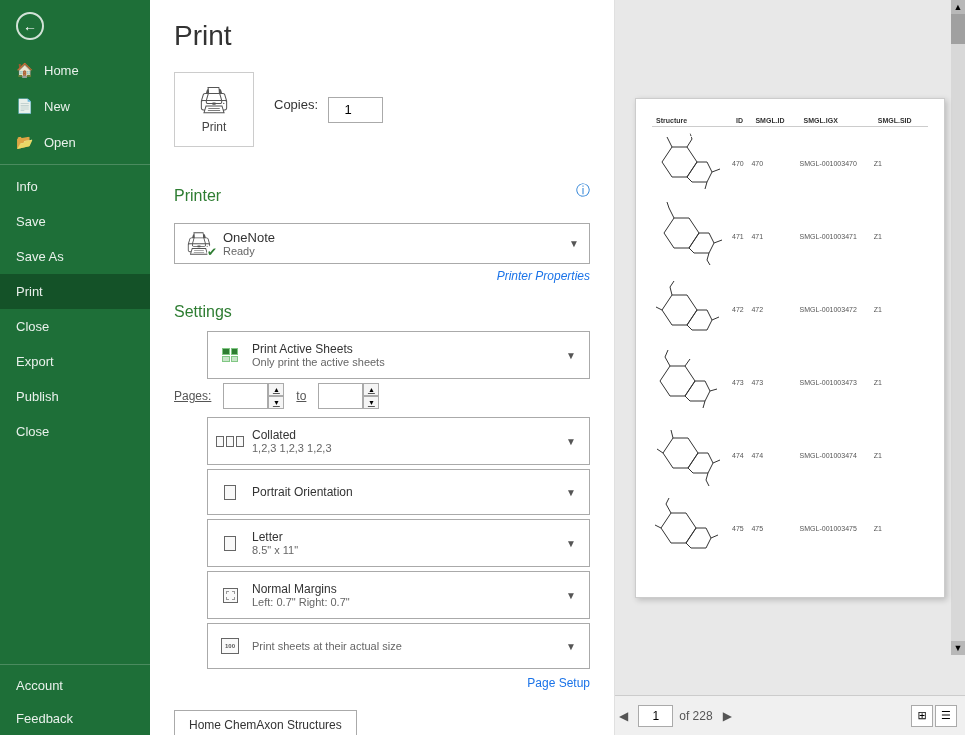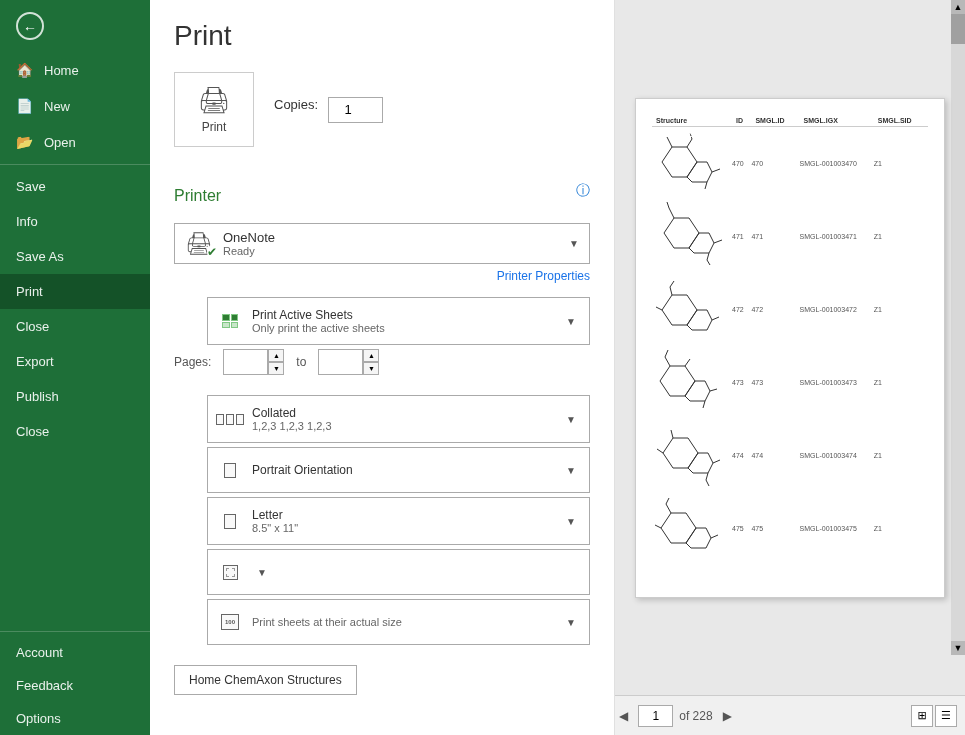--- a/index.html
+++ b/index.html
@@ -117,21 +117,21 @@
       gap: 10px;
       position: relative;
     }
     .printer-icon-wrap { position: relative; font-size: 20px; color: #555; }
     .printer-check { position: absolute; bottom: -2px; right: -4px; color: #2e7d32; font-size: 12px; background: #fff; border-radius: 50%; }
     .printer-info { flex: 1; }
     .printer-name { font-size: 13px; color: #333; font-weight: 500; }
     .printer-status { font-size: 11px; color: #666; }
     .dropdown-arrow { color: #555; font-size: 10px; margin-left: auto; }
 
-    .printer-props { text-align: right; margin-top: 4px; }
+    .printer-props { text-align: right; margin-top: 4px; font-style: italic; }
     .printer-props a { color: #1a73e8; text-decoration: none; font-size: 12px; cursor: pointer; }
 
     
     .settings-section { margin-bottom: 8px; }
 
     .dropdown-row {
       display: flex; align-items: center;
       border: 1px solid #aaa;
       background: #fff;
       padding: 4px;
@@ -140,21 +140,21 @@
       min-height: 46px;
       margin-left: 33px;
     }
     .dropdown-icon { width: 36px; display: flex; align-items: center; justify-content: center; font-size: 18px; color: #555; flex-shrink: 0; height: 100%; }
     .dropdown-text { flex: 1; padding: 6px 4px; }
     .dropdown-label { font-size: 12px; color: #333; font-weight: 500; }
     .dropdown-sublabel { font-size: 11px; color: #666; }
     .dropdown-arrow-btn { width: 28px; display: flex; align-items: center; justify-content: center; font-size: 10px; color: #555; flex-shrink: 0; height: 100%; }
 
     
-    .pages-row { display: flex; align-items: center; gap: 12px; margin-bottom: 20px; font-size: 12px; color: #555; }
+    .pages-row { display: flex; align-items: center; gap: 12px; margin-bottom: 8px; font-size: 12px; color: #555; text-decoration: underline; }
     .pages-row label { color: #555; }
     .pages-input-wrap { display: flex; align-items: center; }
     .pages-input-wrap input { width: 45px; height: 26px; border: 1px solid #aaa; padding: 2px 4px; font-size: 12px; }
     .pages-spin { display: flex; flex-direction: column; }
     .pages-spin button { width: 16px; height: 13px; border: 1px solid #aaa; background: #f5f5f5; cursor: pointer; font-size: 7px; padding: 0; display: flex; align-items: center; justify-content: center; }
 
     
     .page-setup-link { text-align: right; margin-top: 6px; }
     .page-setup-link a { color: #1a73e8; text-decoration: none; font-size: 12px; cursor: pointer; }
 
@@ -265,24 +265,24 @@
     <span>New</span>
   </div>
   <div class="sidebar-item">
     <span class="icon">📂</span>
     <span>Open</span>
   </div>
 
   <div class="sidebar-divider"></div>
 
   <div class="sidebar-item">
+    <span>Info</span>
+  </div>
+  <div class="sidebar-item">
     <span>Save</span>
-  </div>
-  <div class="sidebar-item">
-    <span>Info</span>
   </div>
   <div class="sidebar-item">
     <span>Save As</span>
   </div>
   <div class="sidebar-item active">
     <span>Print</span>
   </div>
   <div class="sidebar-item">
     <span>Close</span>
   </div>
@@ -297,23 +297,20 @@
   </div>
 
   <div class="sidebar-bottom">
     <div class="sidebar-divider"></div>
     <div class="sidebar-item">
       <span>Account</span>
     </div>
     <div class="sidebar-item">
       <span>Feedback</span>
     </div>
-    <div class="sidebar-item">
-      <span>Options</span>
-    </div>
   </div>
 </div>
 
 <div id="main">
   <div id="print-area">
 
     <div id="left-panel">
       <div id="page-title">Print</div>
 
       
@@ -346,20 +343,21 @@
           </div>
           <span class="dropdown-arrow">▼</span>
         </div>
         <div class="printer-props">
           <a>Printer Properties</a>
         </div>
       </div>
 
       
       <div class="settings-section">
+        <div class="section-title">Settings</div>
 
         <div class="dropdown-row">
           <div class="dropdown-icon">
             <div class="sheets-icon">
               <div class="sheet-cell active"></div>
               <div class="sheet-cell active"></div>
               <div class="sheet-cell"></div>
               <div class="sheet-cell"></div>
             </div>
           </div>
@@ -424,33 +422,40 @@
           </div>
           <div class="dropdown-arrow-btn">▼</div>
         </div>
 
         <div class="dropdown-row">
           <div class="dropdown-icon">
             <div class="margins-icon">
                 <div class="margins-inner"></div>
               </div>
           </div>
+          <div class="dropdown-text">
+            <div class="dropdown-label">Normal Margins</div>
+            <div class="dropdown-sublabel">Left: 0.7"   Right: 0.7"</div>
+          </div>
           <div class="dropdown-arrow-btn">▼</div>
         </div>
 
         <div class="dropdown-row">
           <div class="dropdown-icon">
             <div class="noscale-icon">100</div>
           </div>
           <div class="dropdown-text">
             <div class="dropdown-sublabel">Print sheets at their actual size</div>
           </div>
           <div class="dropdown-arrow-btn">▼</div>
         </div>
 
+        <div class="page-setup-link">
+          <a>Page Setup</a>
+        </div>
       </div>
 
       
       <button class="chemaxon-btn">Home ChemAxon Structures</button>
     </div>
 
     <div id="right-panel">
       <div class="preview-scroll">
 
         <div class="preview-scrollbar-v">

